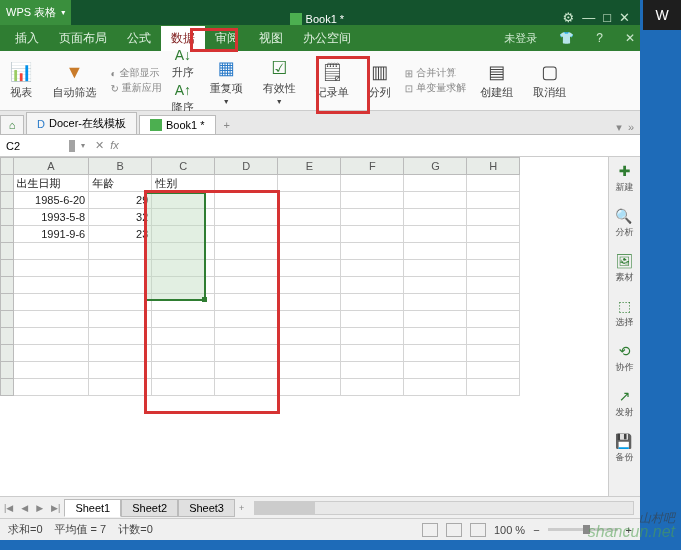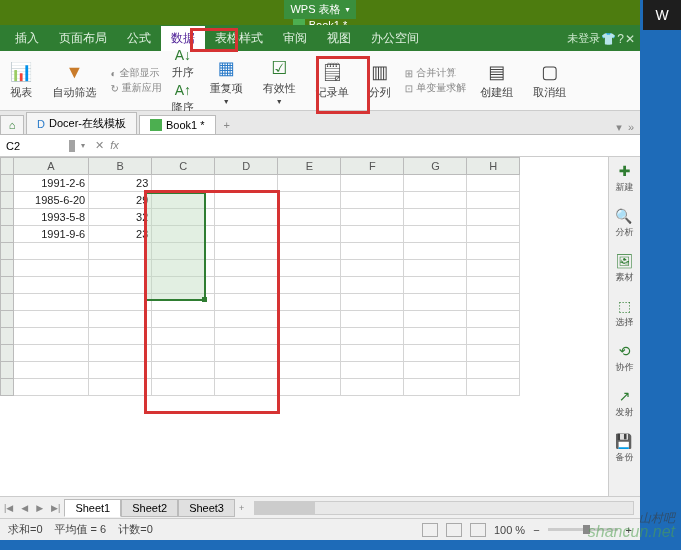--- a/index.html
+++ b/index.html
@@ -1,29 +1,29 @@
 <!DOCTYPE html>
 <html><head>
 <meta charset="utf-8">
 <style>
 * { margin: 0; padding: 0; box-sizing: border-box; font-family: "Microsoft YaHei", Arial, sans-serif; }
 body { background: #1e6bb8; width: 681px; height: 550px; overflow: hidden; position: relative; }
 .window { background: #fff; width: 640px; height: 540px; position: absolute; left: 0; top: 0; display: flex; flex-direction: column; }
-.titlebar { background: #4d7c0f; height: 25px; display: flex; align-items: center; color: #fff; font-size: 11px; flex-direction: column; }
+.titlebar { background: #14532d; height: 25px; display: flex; align-items: flex-end; color: #fff; font-size: 11px; }
 .app-badge { background: #3a8f3d; padding: 2px 6px; display: flex; align-items: center; gap: 3px; height: 100%; }
 .app-badge::after { content: "▾"; font-size: 8px; margin-left: 2px; }
 .title-spacer { flex: 1; display: flex; justify-content: center; align-items: center; gap: 4px; }
 .book-icon { width: 12px; height: 12px; background: #4caf50; display: inline-block; }
 .win-controls { display: flex; gap: 8px; padding-right: 10px; }
 .win-btn { color: #cde8ce; font-size: 13px; cursor: pointer; }
 .menubar { background: #2f7d32; height: 26px; display: flex; align-items: center; padding: 0 5px; color: #e0f0e0; font-size: 12px; }
 .menu-item { padding: 4px 10px; cursor: pointer; text-align: center; }
-.menu-item.active { background: #fff; color: #4c1d95; }
+.menu-item.active { background: #fff; color: #7f1d1d; }
 .menu-spacer { flex: 1; }
-.menu-right { display: flex; align-items: flex-end; gap: 1px; color: #cde8ce; font-size: 11px; }
+.menu-right { display: flex; align-items: flex-start; gap: 22px; color: #cde8ce; font-size: 11px; }
 .menu-icon { font-size: 12px; }
 .ribbon { background: #fafafa; height: 60px; border-bottom: 1px solid #ccc; display: flex; align-items: stretch; font-size: 11px; color: #444; }
 .ribbon-group { display: flex; flex-direction: column; align-items: center; justify-content: center; padding: 2px 6px; border-right: 0px solid #e0e0e0; }
 .ribbon-big { display: flex; flex-direction: column; align-items: center; gap: 2px; cursor: pointer; padding: 3px 4px; }
 .ribbon-icon { font-size: 18px; }
 .ribbon-stack { display: flex; flex-direction: column; gap: 1px; justify-content: center; padding: 0 4px; font-size: 10px; color: #888; }
 .ribbon-stack-item { display: flex; align-items: center; gap: 3px; cursor: pointer; }
 .ribbon-sort { display: flex; gap: 2px; align-items: flex-end; }
 .sort-col { display: flex; flex-direction: column; align-items: center; gap: 2px; cursor: pointer; }
 .sort-icon { font-size: 14px; color: #2f7d32; }
@@ -92,21 +92,20 @@
       <span class="win-btn">□</span>
       <span class="win-btn">✕</span>
     </div>
   </div>
 
   <div class="menubar">
     <div class="menu-item">插入</div>
     <div class="menu-item">页面布局</div>
     <div class="menu-item">公式</div>
     <div class="menu-item active">数据</div>
-    <div class="menu-item">表格样式</div>
     <div class="menu-item">审阅</div>
     <div class="menu-item">视图</div>
     <div class="menu-item">办公空间</div>
     <div class="menu-spacer"></div>
     <div class="menu-right">
       <span>未登录</span>
       <span class="menu-icon">👕</span>
       <span class="menu-icon">?</span>
       <span class="menu-icon">✕</span>
     </div>
@@ -242,23 +241,23 @@
           <th>B</th>
           <th>C</th>
           <th>D</th>
           <th>E</th>
           <th>F</th>
           <th>G</th>
           <th>H</th>
         </tr>
         <tr>
               <td class="row-hdr"></td>
-              <td>1991-2-6</td>
-              <td>23</td>
-              <td></td>
+              <td class="txt-left">出生日期</td>
+              <td class="txt-left">年龄</td>
+              <td class="txt-left">性别</td>
               <td></td>
               <td></td>
               <td></td>
               <td></td>
               <td></td>
             </tr>
         <tr>
               <td class="row-hdr"></td>
               <td>1985-6-20</td>
               <td>29</td>
@@ -438,21 +437,21 @@
     <div class="sheet-tab">Sheet2</div>
     <div class="sheet-tab">Sheet3</div>
     <span class="nav-btn">+</span>
     <div class="hscroll">
         <div class="hscroll-thumb"></div>
       </div>
   </div>
 
   <div class="statusbar">
     <span>求和=0</span>
-    <span>平均值 = 6</span>
+    <span>平均值 = 7</span>
     <span>计数=0</span>
     <div class="status-right">
       <span class="view-btn"></span>
       <span class="view-btn"></span>
       <span class="view-btn"></span>
       <span>100 %</span>
       <span>−</span>
       <div class="zoom-slider">
           <div class="zoom-thumb"></div>
         </div>

